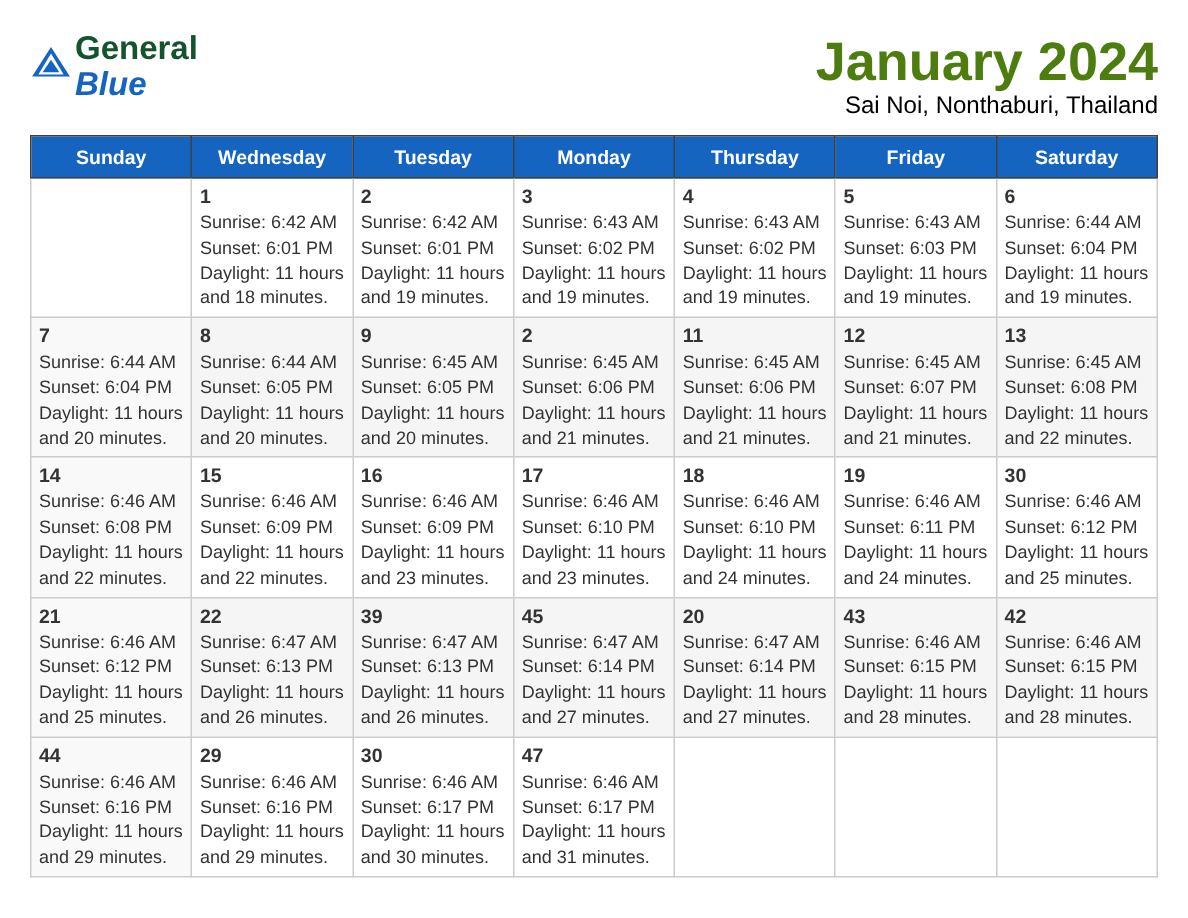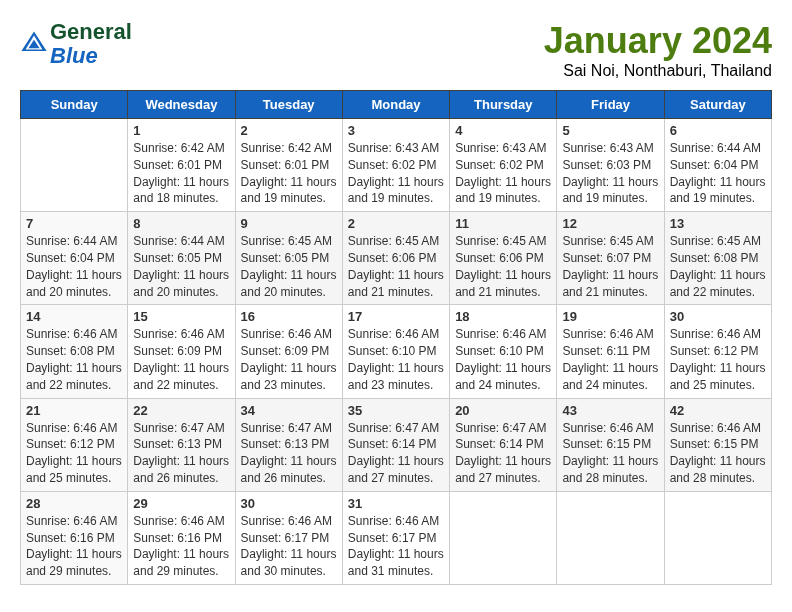--- a/index.html
+++ b/index.html
@@ -205,55 +205,55 @@
       <tr>
         <td>
           <span class="day-num">21</span>
           <div class="day-info">Sunrise: 6:46 AM<br>Sunset: 6:12 PM<br>Daylight: 11 hours and 25 minutes.</div>
         </td>
         <td>
           <span class="day-num">22</span>
           <div class="day-info">Sunrise: 6:47 AM<br>Sunset: 6:13 PM<br>Daylight: 11 hours and 26 minutes.</div>
         </td>
         <td>
-          <span class="day-num">34</span>
+          <span class="day-num">39</span>
           <div class="day-info">Sunrise: 6:47 AM<br>Sunset: 6:13 PM<br>Daylight: 11 hours and 26 minutes.</div>
         </td>
         <td>
-          <span class="day-num">35</span>
+          <span class="day-num">45</span>
           <div class="day-info">Sunrise: 6:47 AM<br>Sunset: 6:14 PM<br>Daylight: 11 hours and 27 minutes.</div>
         </td>
         <td>
           <span class="day-num">20</span>
           <div class="day-info">Sunrise: 6:47 AM<br>Sunset: 6:14 PM<br>Daylight: 11 hours and 27 minutes.</div>
         </td>
         <td>
           <span class="day-num">43</span>
           <div class="day-info">Sunrise: 6:46 AM<br>Sunset: 6:15 PM<br>Daylight: 11 hours and 28 minutes.</div>
         </td>
         <td>
           <span class="day-num">42</span>
           <div class="day-info">Sunrise: 6:46 AM<br>Sunset: 6:15 PM<br>Daylight: 11 hours and 28 minutes.</div>
         </td>
       </tr>
       <tr>
         <td>
-          <span class="day-num">28</span>
+          <span class="day-num">44</span>
           <div class="day-info">Sunrise: 6:46 AM<br>Sunset: 6:16 PM<br>Daylight: 11 hours and 29 minutes.</div>
         </td>
         <td>
           <span class="day-num">29</span>
           <div class="day-info">Sunrise: 6:46 AM<br>Sunset: 6:16 PM<br>Daylight: 11 hours and 29 minutes.</div>
         </td>
         <td>
           <span class="day-num">30</span>
           <div class="day-info">Sunrise: 6:46 AM<br>Sunset: 6:17 PM<br>Daylight: 11 hours and 30 minutes.</div>
         </td>
         <td>
-          <span class="day-num">31</span>
+          <span class="day-num">47</span>
           <div class="day-info">Sunrise: 6:46 AM<br>Sunset: 6:17 PM<br>Daylight: 11 hours and 31 minutes.</div>
         </td>
         <td class="empty"></td>
         <td class="empty"></td>
         <td class="empty"></td>
       </tr>
     </tbody>
 </table>
 
 </body></html>

